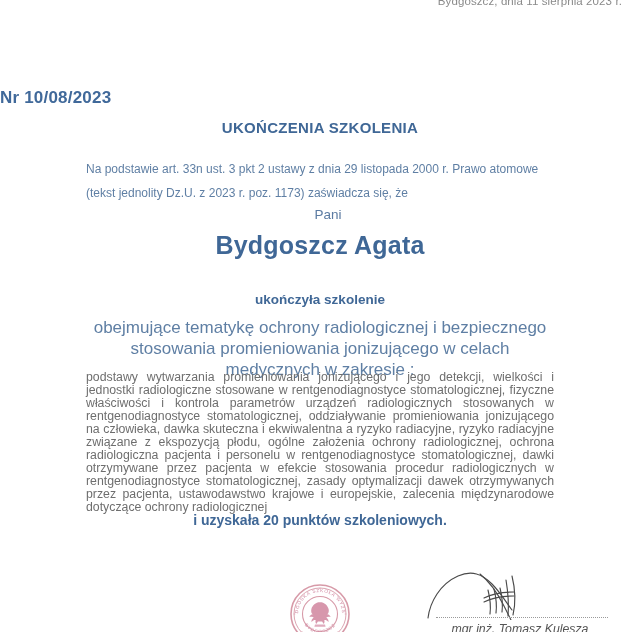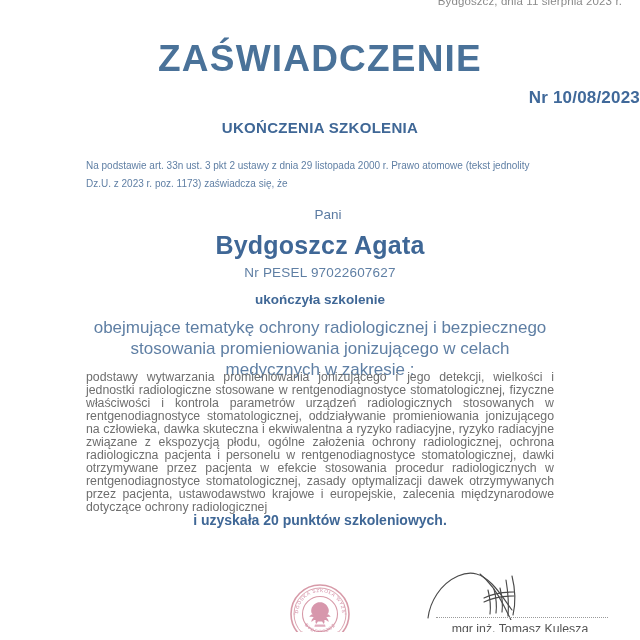--- a/index.html
+++ b/index.html
@@ -39,48 +39,47 @@
     font-size: 37px;
     font-weight: bold;
     color: #4a7299;
     letter-spacing: 1.2px;
   }
   .doc-number {
     position: absolute;
     top: 88px;
     left: 0;
     right: 0;
-    text-align: right;
+    text-align: left;
     font-size: 17px;
     font-weight: bold;
     color: #40699a;
     letter-spacing: 0.2px;
-    padding-left: 33px;
   }
   .doc-subtitle {
     position: absolute;
     top: 119px;
     left: 0;
     right: 0;
     text-align: center;
     font-size: 15px;
     font-weight: bold;
     color: #3f6796;
     letter-spacing: 0.3px;
   }
 
   
   .legal-basis {
     position: absolute;
     top: 157px;
     left: 86px;
     width: 468px;
     text-align: left;
-    font-size: 10px;
-    line-height: 18px;
+    font-size: 12px;
+    line-height: 24px;
     color: #5f7fa4;
   }
 
   
   .salutation {
     position: absolute;
     top: 207px;
     left: 16px;
     right: 0;
     text-align: center;
@@ -186,44 +185,43 @@
     width: 172px;
     border-top: 1px dotted #9a9a9a;
   }
   .signature-caption {
     position: absolute;
     left: 0;
     top: 54px;
     width: 200px;
     text-align: center;
     font-size: 12.3px;
+    font-style: italic;
     color: #555555;
     white-space: nowrap;
   }
 </style>
 </head>
 <body>
 
 <div id="page">
 
   <div class="date-line">Bydgoszcz, dnia 11 sierpnia 2023 r.</div>
 
-  <div class="doc-title">ZAŚWIADCZENIE</div>
 
   <div class="doc-number">Nr 10/08/2023</div>
 
   <div class="doc-subtitle">UKOŃCZENIA SZKOLENIA</div>
 
   <div class="legal-basis">Na podstawie art. 33n ust. 3 pkt 2 ustawy z dnia 29 listopada 2000 r. Prawo atomowe (tekst jednolity Dz.U. z 2023 r. poz. 1173) zaświadcza się, że</div>
 
   <div class="salutation">Pani</div>
 
   <div class="recipient-name">Bydgoszcz Agata</div>
 
-  <div class="pesel">Nr PESEL 97022607627</div>
 
   <div class="completed">ukończyła szkolenie</div>
 
   <div class="scope-heading">obejmujące tematykę ochrony radiologicznej i bezpiecznego stosowania promieniowania jonizującego w celach medycznych w zakresie :</div>
 
   <div class="body-text">podstawy wytwarzania promieniowania jonizującego i jego detekcji, wielkości i jednostki radiologiczne stosowane w rentgenodiagnostyce stomatologicznej, fizyczne właściwości i kontrola parametrów urządzeń radiologicznych stosowanych w rentgenodiagnostyce stomatologicznej, oddziaływanie promieniowania jonizującego na człowieka, dawka skuteczna i ekwiwalentna a ryzyko radiacyjne, ryzyko radiacyjne związane z ekspozycją płodu, ogólne założenia ochrony radiologicznej, ochrona radiologiczna pacjenta i personelu w rentgenodiagnostyce stomatologicznej, dawki otrzymywane przez pacjenta w efekcie stosowania procedur radiologicznych w rentgenodiagnostyce stomatologicznej, zasady optymalizacji dawek otrzymywanych przez pacjenta, ustawodawstwo krajowe i europejskie, zalecenia międzynarodowe dotyczące ochrony radiologicznej</div>
 
   <div class="points-line">i uzyskała 20 punktów szkoleniowych.</div>
 
   <div class="seal">

